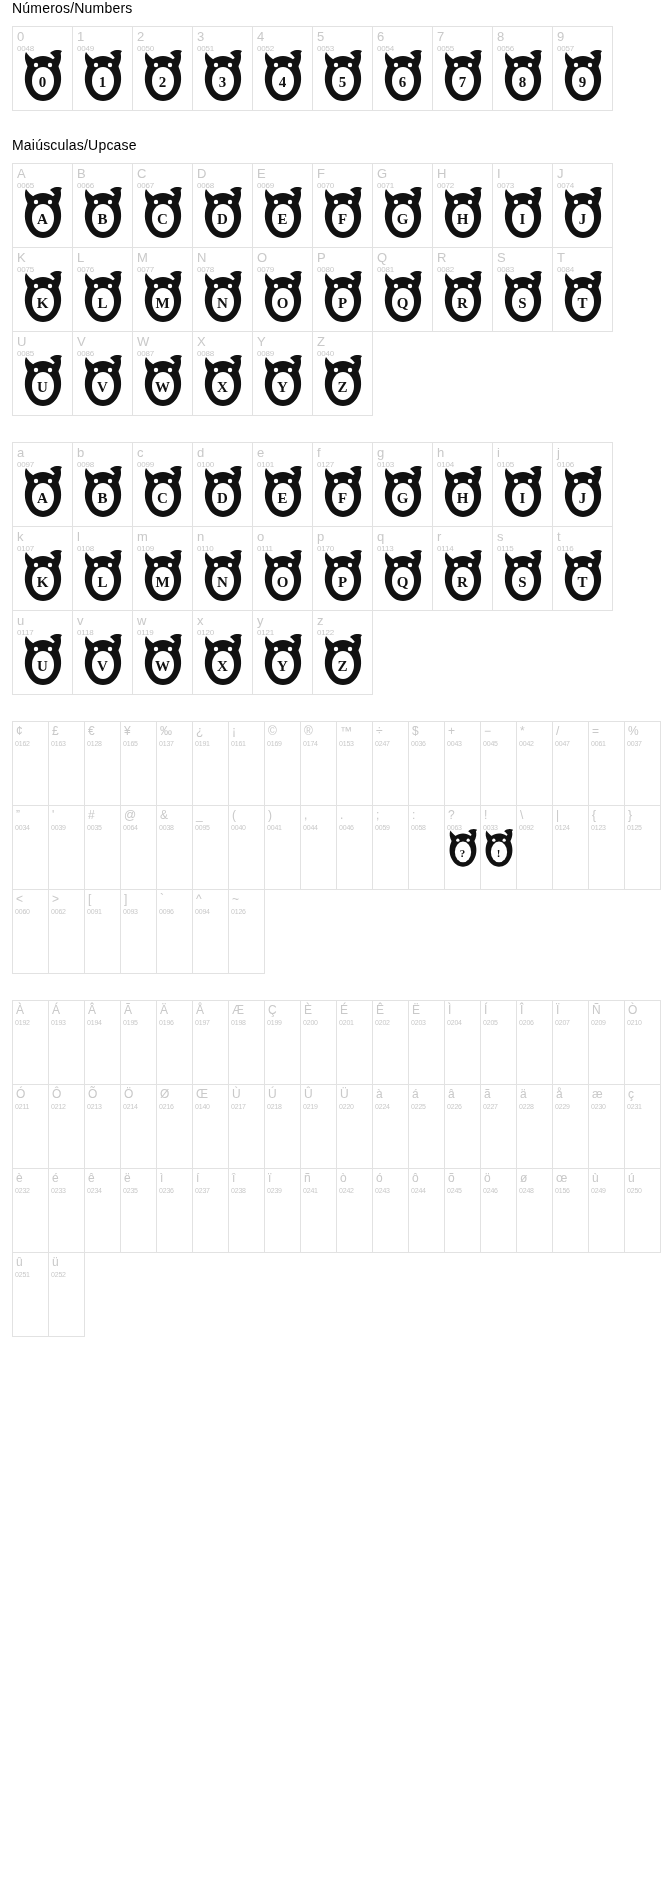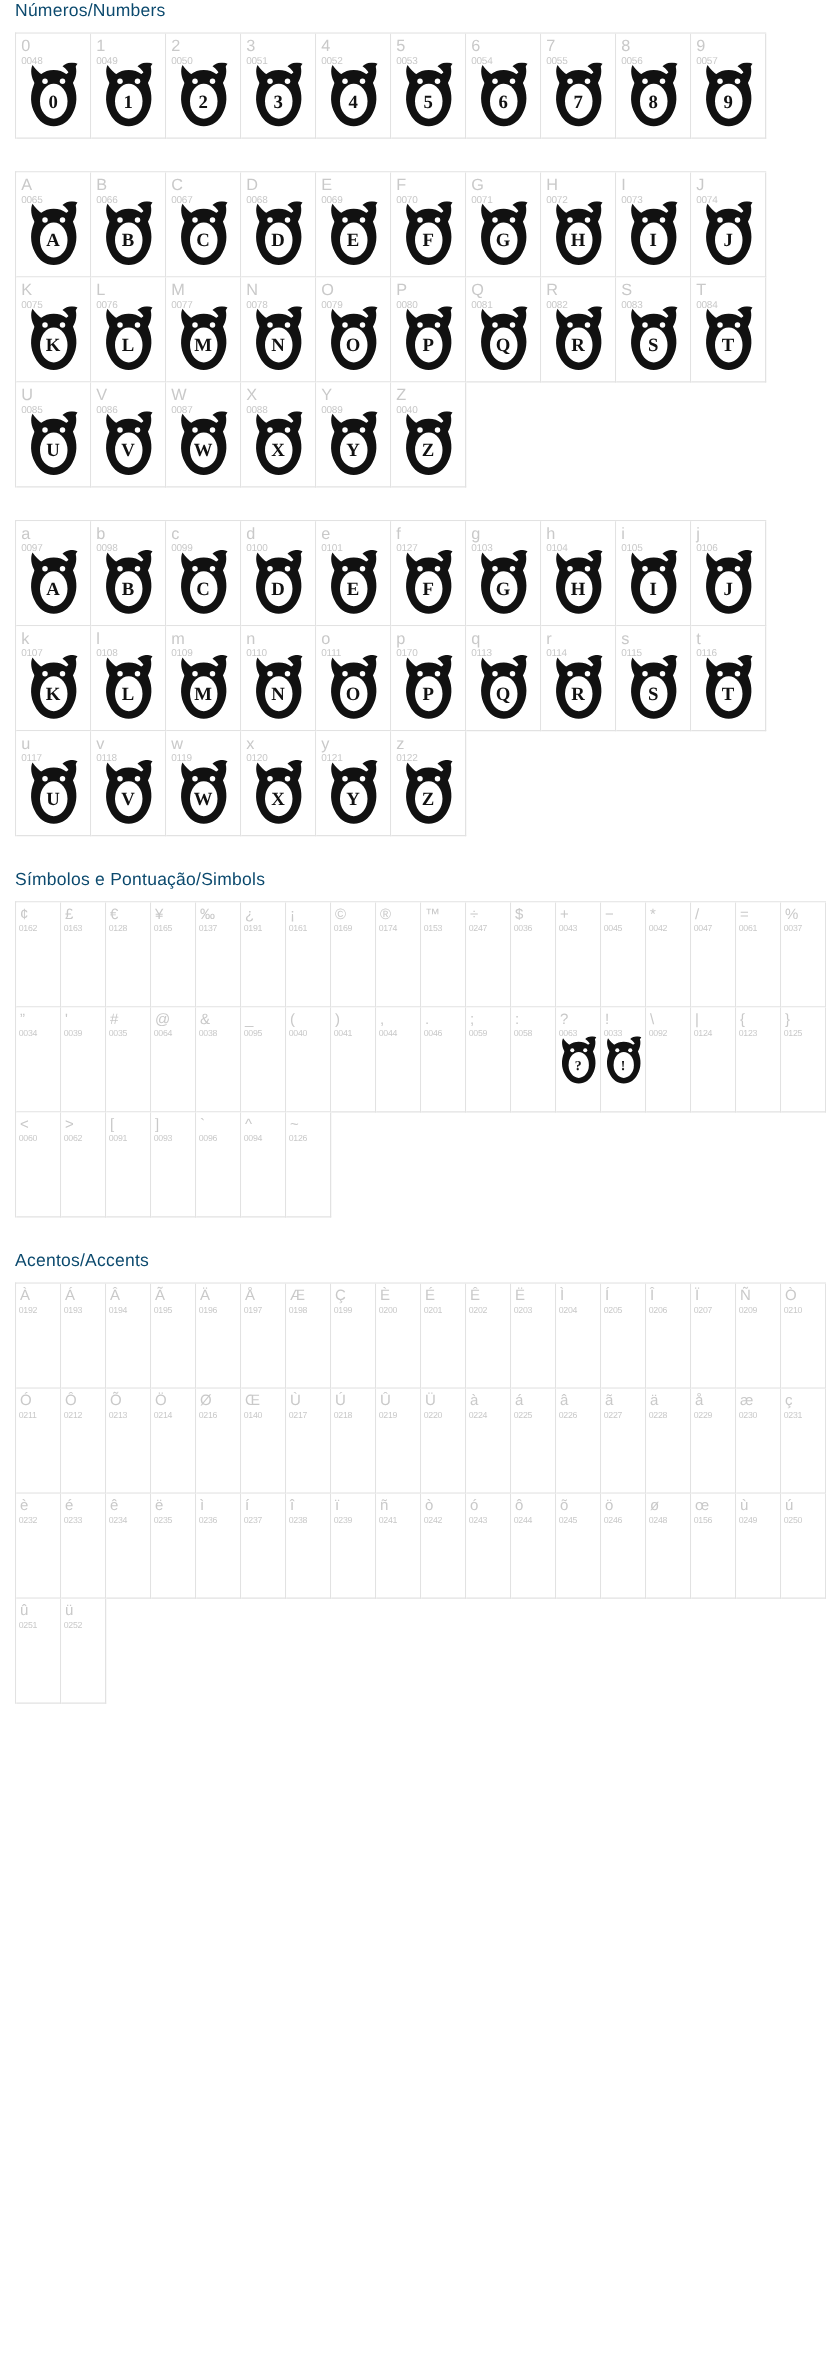--- a/index.html
+++ b/index.html
@@ -15,21 +15,21 @@
   .page {
     width: 661px;
     box-sizing: border-box;
     padding: 0 0 20px 0;
   }
   .section {
     margin: 0 0 26px 0;
   }
   .section-title {
     font-size: 14px;
-    color: #0c4a6e;
+    color: #000000;
     margin: 0 0 10px 12px;
     font-weight: normal;
     letter-spacing: 0.2px;
   }
   .grid {
     display: flex;
     flex-wrap: wrap;
     margin-left: 12px;
     border-left: 1px solid #e2e2e2;
     border-top: 1px solid #e2e2e2;
@@ -310,20 +310,21 @@
     <circle cx="16" cy="15" r="2.2"></circle>
     <circle cx="30" cy="15" r="2.2"></circle>
   </g>
 </svg>
             <div class="letter" style="position: absolute; left: 0px; right: 0px; top: 24px; font-size: 15px; color: rgb(17, 17, 17); text-align: center;">9</div>
           </div>
         </div>
       </div>
     </div>
     <div class="section">
+      <h2 class="section-title">Maiúsculas/Upcase</h2>
       <div class="grid">
         <div class="cell">
           <span class="chr">A</span>
           <span class="code">0065</span>
           <div class="glyph" style="position: absolute;">
 <svg width="46" height="54" viewBox="0 0 46 54" xmlns="http://www.w3.org/2000/svg">
   <g fill="#111">
     <path d="M8 17 C5 12 4 6 6 2 C8 5 11 8 14 10 L8 17 Z"></path>
     <path d="M38 17 C41 12 42 6 40 2 C38 5 35 8 32 10 L38 17 Z"></path>
     <path d="M23 6 C15 6 9 11 7 18 C4 25 4 34 8 41 C11 47 16 51 23 51 C30 51 35 47 38 41 C42 34 42 25 39 18 C37 11 31 6 23 6 Z"></path>
@@ -1358,21 +1359,20 @@
     <circle cx="16" cy="15" r="2.2"></circle>
     <circle cx="30" cy="15" r="2.2"></circle>
   </g>
 </svg>
             <div class="letter" style="position: absolute; left: 0px; right: 0px; top: 24px; font-size: 15px; color: rgb(17, 17, 17); text-align: center;">Z</div>
           </div>
         </div>
       </div>
     </div>
     <div class="section">
-      <h2 class="section-title">Símbolos e Pontuação/Simbols</h2>
       <div class="grid symbols">
         <div class="cell">
           <span class="chr">¢</span>
           <span class="code">0162</span>
         </div>
         <div class="cell">
           <span class="chr">£</span>
           <span class="code">0163</span>
         </div>
         <div class="cell">
@@ -1567,21 +1567,20 @@
           <span class="chr">^</span>
           <span class="code">0094</span>
         </div>
         <div class="cell">
           <span class="chr">~</span>
           <span class="code">0126</span>
         </div>
       </div>
     </div>
     <div class="section">
-      <h2 class="section-title">Acentos/Accents</h2>
       <div class="grid accents">
         <div class="cell">
           <span class="chr">À</span>
           <span class="code">0192</span>
         </div>
         <div class="cell">
           <span class="chr">Á</span>
           <span class="code">0193</span>
         </div>
         <div class="cell">

